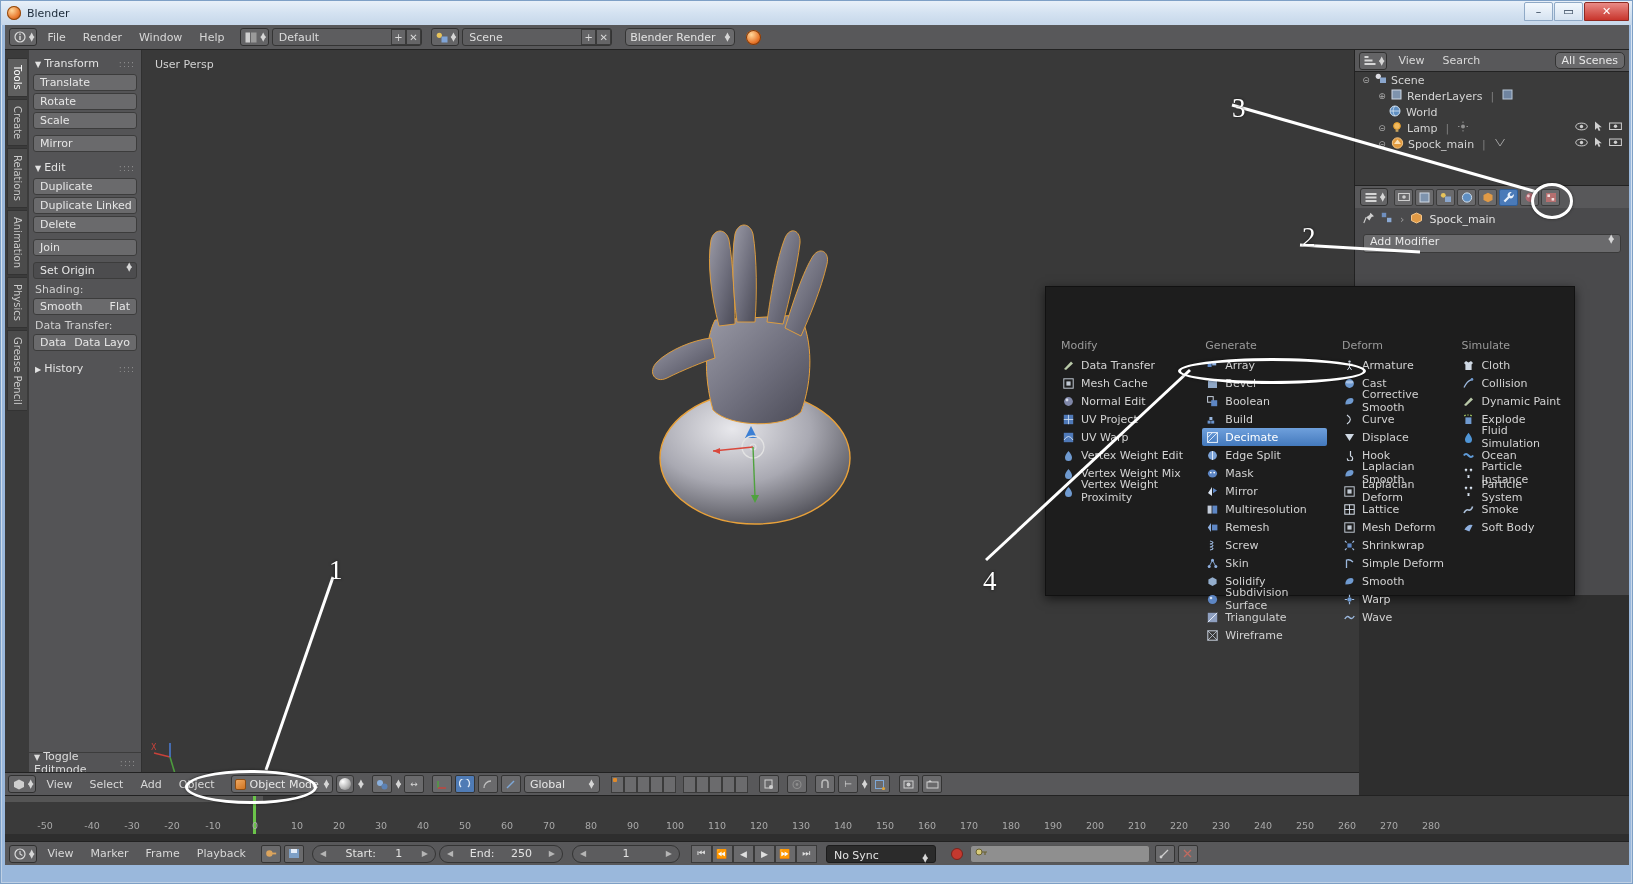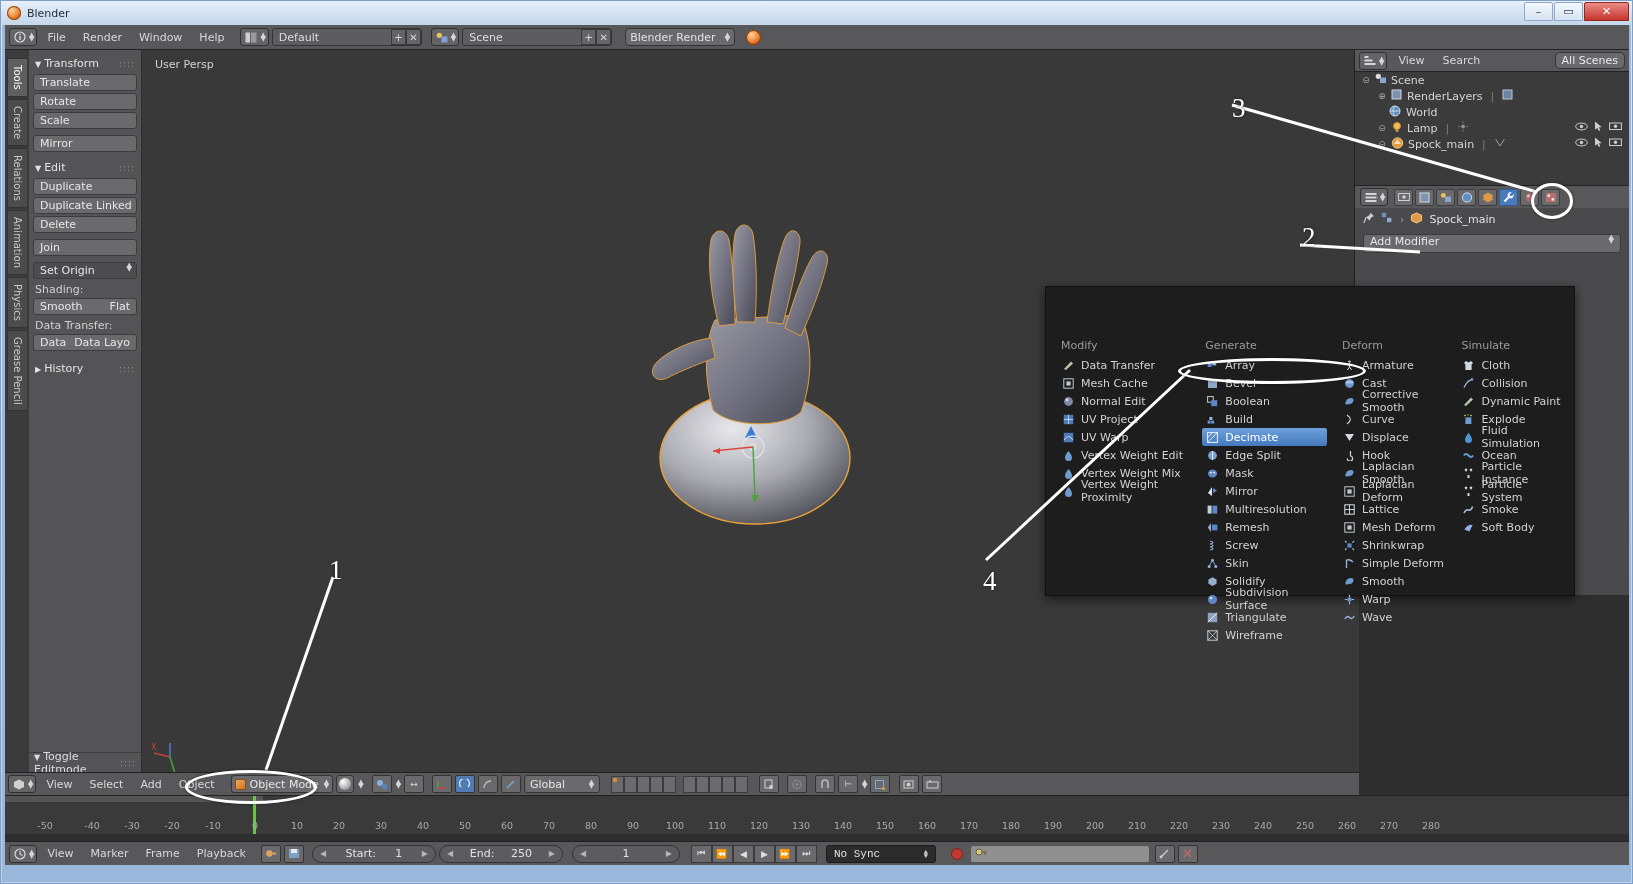--- a/index.html
+++ b/index.html
@@ -262,23 +262,23 @@
     display:flex;align-items:center;justify-content:space-between;height:18px;
     background:#5c5c5e;border:1px solid #343434;border-radius:9px;padding:0 7px;
     color:#e3e3e3;font-size:11px;
   }
   .num-field .arrow{ color:#b5b5b5; font-size:8px;}
   .pb-btn{
     width:21px;height:18px;background:#6a6a6c;border:1px solid #3a3a3a;
     display:flex;align-items:center;justify-content:center;color:#e0e0e0;font-size:9px;
   }
   .sync-sel{
-    display:flex;align-items:center;justify-content:space-between;height:18px;
+    display:flex;align-items:flex-end;justify-content:space-between;height:18px;
     background:#2b2b2b;border:1px solid #1c1c1c;border-radius:3px;padding:0 7px;
-    min-width:110px;color:#e2e2e2;font-size:11px;font-family:Liberation Mono, monospace;
+    min-width:110px;color:#e2e2e2;font-size:11px;
   }
   .rec-dot{ width:12px;height:12px;border-radius:50%;background:#c4392f;border:1px solid #7a231c;}
   .tl-strip{ position:absolute; left:0; bottom:0; width:100%; height:14px; background:#9ab8dc;}
 
   
   .anno{ position:absolute; left:0; top:0; width:100%; height:100%; pointer-events:none; z-index:60;}
   .anno-num{
     position:absolute; color:#fff; font-size:27px;
     font-family:"Liberation Serif", serif;
     text-shadow:0 0 3px rgba(0,0,0,.65);

